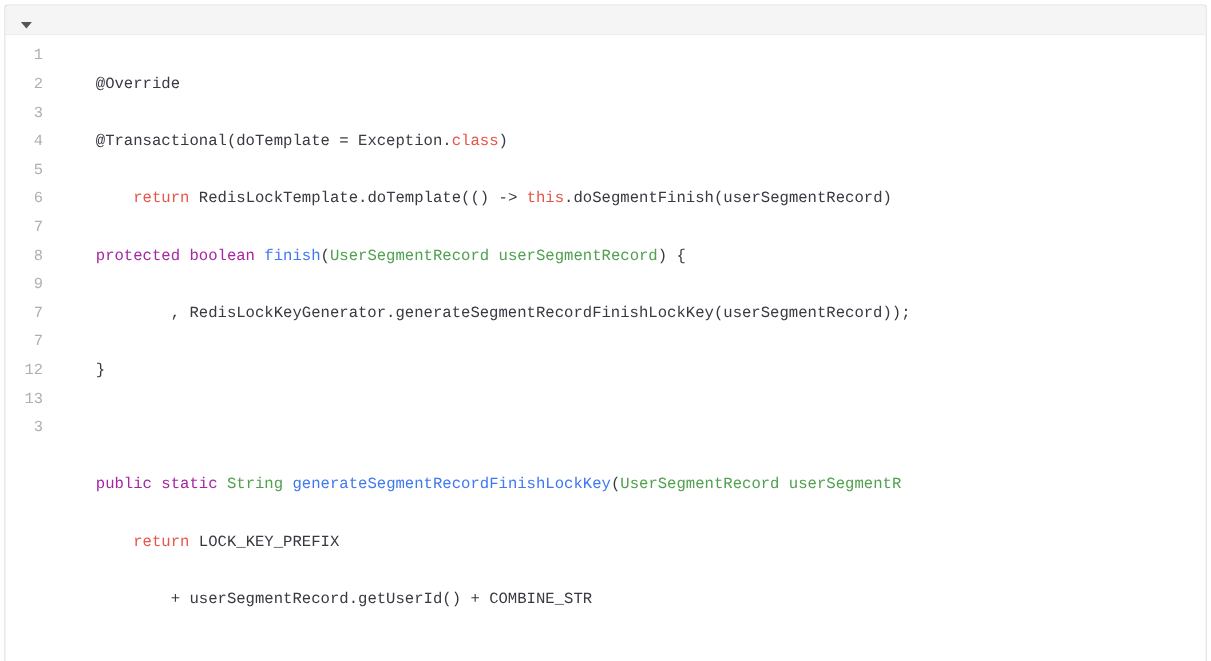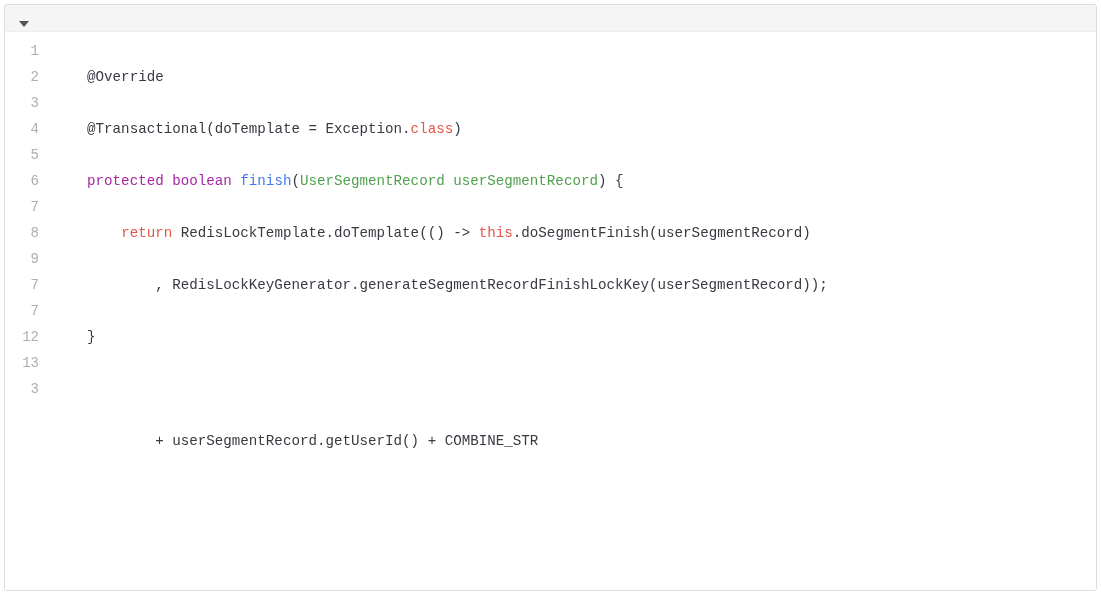--- a/index.html
+++ b/index.html
@@ -108,25 +108,27 @@
       <div>9</div>
       <div>7</div>
       <div>7</div>
       <div>12</div>
       <div>13</div>
       <div>3</div>
     </div>
     <div class="code-content">
 <div class="code-line">    <span class="tok-annotation">@Override</span></div>
 <div class="code-line">    <span class="tok-annotation">@Transactional</span>(<span>doTemplate</span><span> = </span><span>Exception</span><span>.</span><span class="tok-this">class</span>)</div>
+<div class="code-line">        <span class="tok-this">return</span> <span>RedisLockTemplate</span>.<span>doTemplate</span>(() -&gt; <span class="tok-this">this</span>.<span>doSegmentFinish</span>(<span>userSegmentRecord</span>)</div>
 <div class="code-line">    <span class="tok-keyword">protected</span> <span class="tok-keyword">boolean</span> <span class="tok-method">finish</span>(<span class="tok-green">UserSegmentRecord</span> <span class="tok-green">userSegmentRecord</span>) {</div>
-<div class="code-line">        <span class="tok-this">return</span> <span>RedisLockTemplate</span>.<span>doTemplate</span>(() -&gt; <span class="tok-this">this</span>.<span>doSegmentFinish</span>(<span>userSegmentRecord</span>)</div>
 <div class="code-line">            <span>, </span><span>RedisLockKeyGenerator</span>.<span>generateSegmentRecordFinishLockKey</span>(<span>userSegmentRecord</span>));</div>
 <div class="code-line">    <span>}</span></div>
 <div class="code-line"> </div>
+<div class="code-line">    <span class="tok-keyword">public</span> <span class="tok-keyword">static</span> <span class="tok-green">String</span> <span class="tok-method">generateSegmentRecordFinishLockKey</span>(<span class="tok-green">UserSegmentRecord</span> <span class="tok-green">userSegmentR</span></div>
+<div class="code-line">        <span class="tok-this">return</span> <span>LOCK_KEY_PREFIX</span></div>
 <div class="code-line">            + <span>userSegmentRecord</span>.<span>getUserId</span>() + <span>COMBINE_STR</span></div>
 
 
 
     </div>
   </div>
 
 </div>
 
 </body></html>

